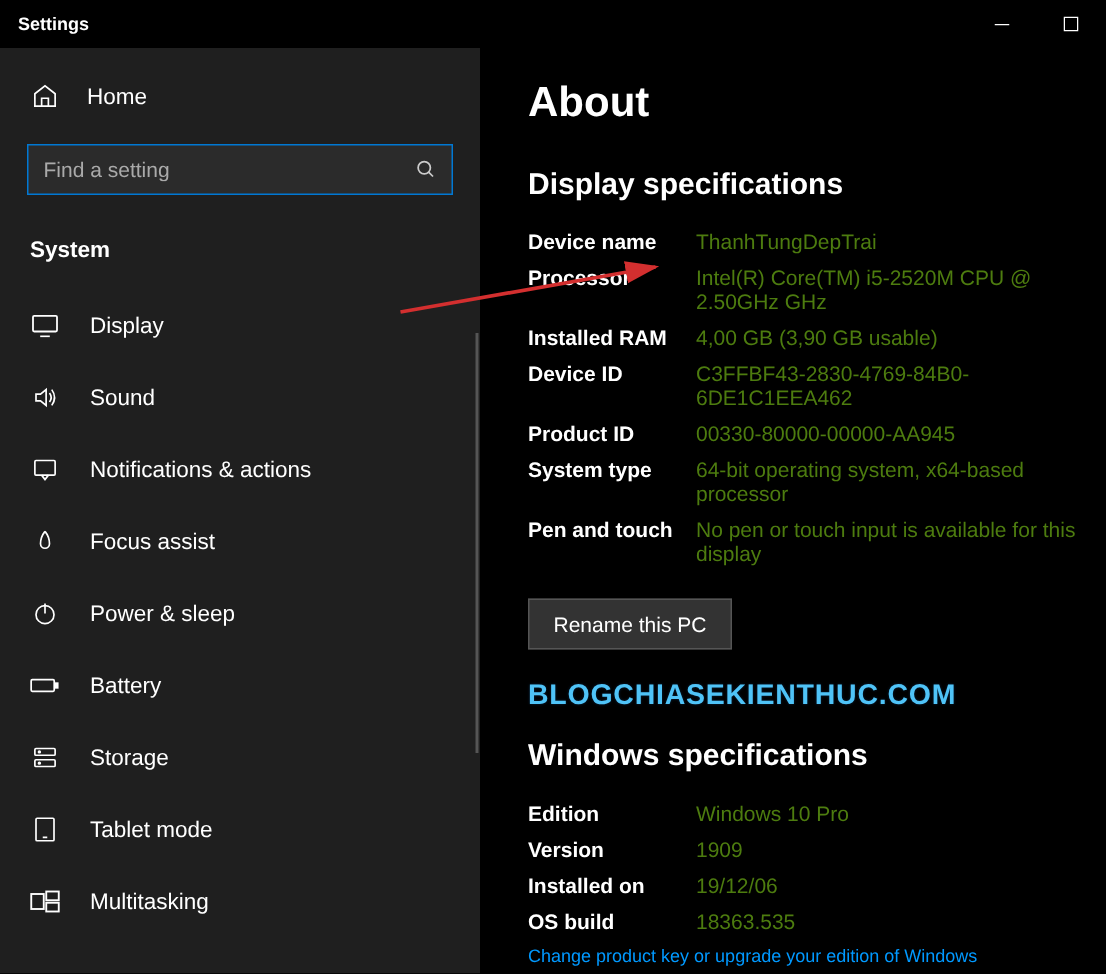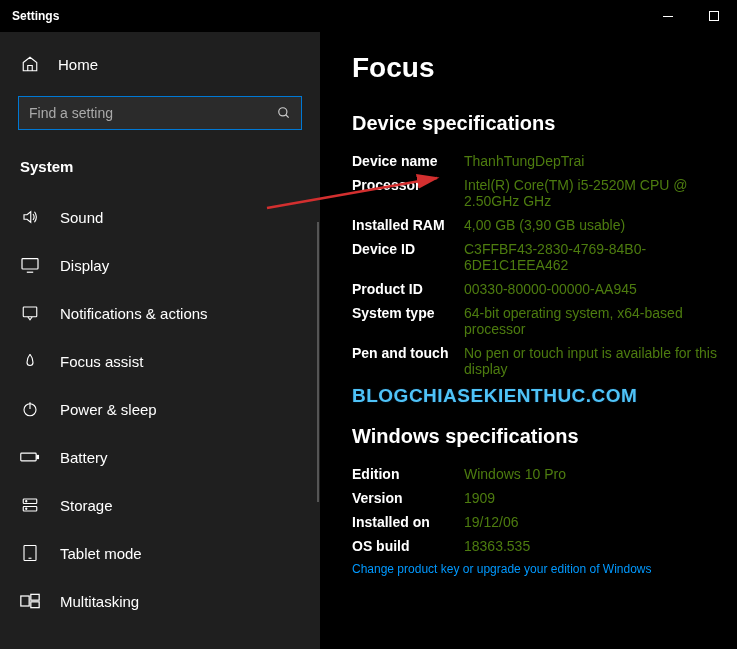--- a/index.html
+++ b/index.html
@@ -213,41 +213,41 @@
             <circle cx="10" cy="10" r="7"></circle>
             <line x1="20" y1="20" x2="15" y2="15"></line>
           </svg>
       </span>
     </div>
 
     <div class="section-label">System</div>
 
     <div class="nav-item">
       <span class="nav-icon">
+        <svg width="20" height="16" viewBox="0 0 24 20" fill="none" stroke="#fff" stroke-width="1.5">
+            <rect x="2" y="2" width="20" height="13" rx="1"></rect>
+            <line x1="8" y1="19" x2="16" y2="19"></line>
+          </svg>
+      </span>
+      <span>Display</span>
+    </div>
+
+    <div class="nav-item">
+      <span class="nav-icon">
         <svg width="20" height="18" viewBox="0 0 24 24" fill="none" stroke="#fff" stroke-width="1.5">
             <path d="M4 9 H8 L13 5 V19 L8 15 H4 Z"></path>
             <path d="M16 8 Q19 12 16 16"></path>
             <path d="M18 5 Q23 12 18 19"></path>
           </svg>
       </span>
       <span>Sound</span>
     </div>
 
     <div class="nav-item">
       <span class="nav-icon">
-        <svg width="20" height="16" viewBox="0 0 24 20" fill="none" stroke="#fff" stroke-width="1.5">
-            <rect x="2" y="2" width="20" height="13" rx="1"></rect>
-            <line x1="8" y1="19" x2="16" y2="19"></line>
-          </svg>
-      </span>
-      <span>Display</span>
-    </div>
-
-    <div class="nav-item">
-      <span class="nav-icon">
         <svg width="18" height="18" viewBox="0 0 24 24" fill="none" stroke="#fff" stroke-width="1.5">
             <rect x="3" y="4" width="18" height="13" rx="1"></rect>
             <path d="M9 17 L12 21 L15 17"></path>
           </svg>
       </span>
       <span>Notifications &amp; actions</span>
     </div>
 
     <div class="nav-item">
       <span class="nav-icon">
@@ -308,23 +308,23 @@
             <rect x="13" y="10" width="10" height="7"></rect>
           </svg>
       </span>
       <span>Multitasking</span>
     </div>
 
     <div class="scrollindicator"></div>
   </div>
 
   <div class="content">
-    <div class="page-title">Focus</div>
-
-    <div class="section-title">Device specifications</div>
+    <div class="page-title">About</div>
+
+    <div class="section-title">Display specifications</div>
 
     <div class="spec-row">
       <div class="spec-label">Device name</div>
       <div class="spec-value">ThanhTungDepTrai</div>
     </div>
     <div class="spec-row">
       <div class="spec-label">Processor</div>
       <div class="spec-value">Intel(R) Core(TM) i5-2520M CPU @ 2.50GHz GHz</div>
     </div>
     <div class="spec-row">
@@ -341,20 +341,21 @@
     </div>
     <div class="spec-row">
       <div class="spec-label">System type</div>
       <div class="spec-value">64-bit operating system, x64-based processor</div>
     </div>
     <div class="spec-row">
       <div class="spec-label">Pen and touch</div>
       <div class="spec-value">No pen or touch input is available for this display</div>
     </div>
 
+    <button class="rename-btn">Rename this PC</button>
 
     <div class="watermark">BLOGCHIASEKIENTHUC.COM</div>
 
     <div class="section-title">Windows specifications</div>
 
     <div class="spec-row">
       <div class="spec-label">Edition</div>
       <div class="spec-value">Windows 10 Pro</div>
     </div>
     <div class="spec-row">

